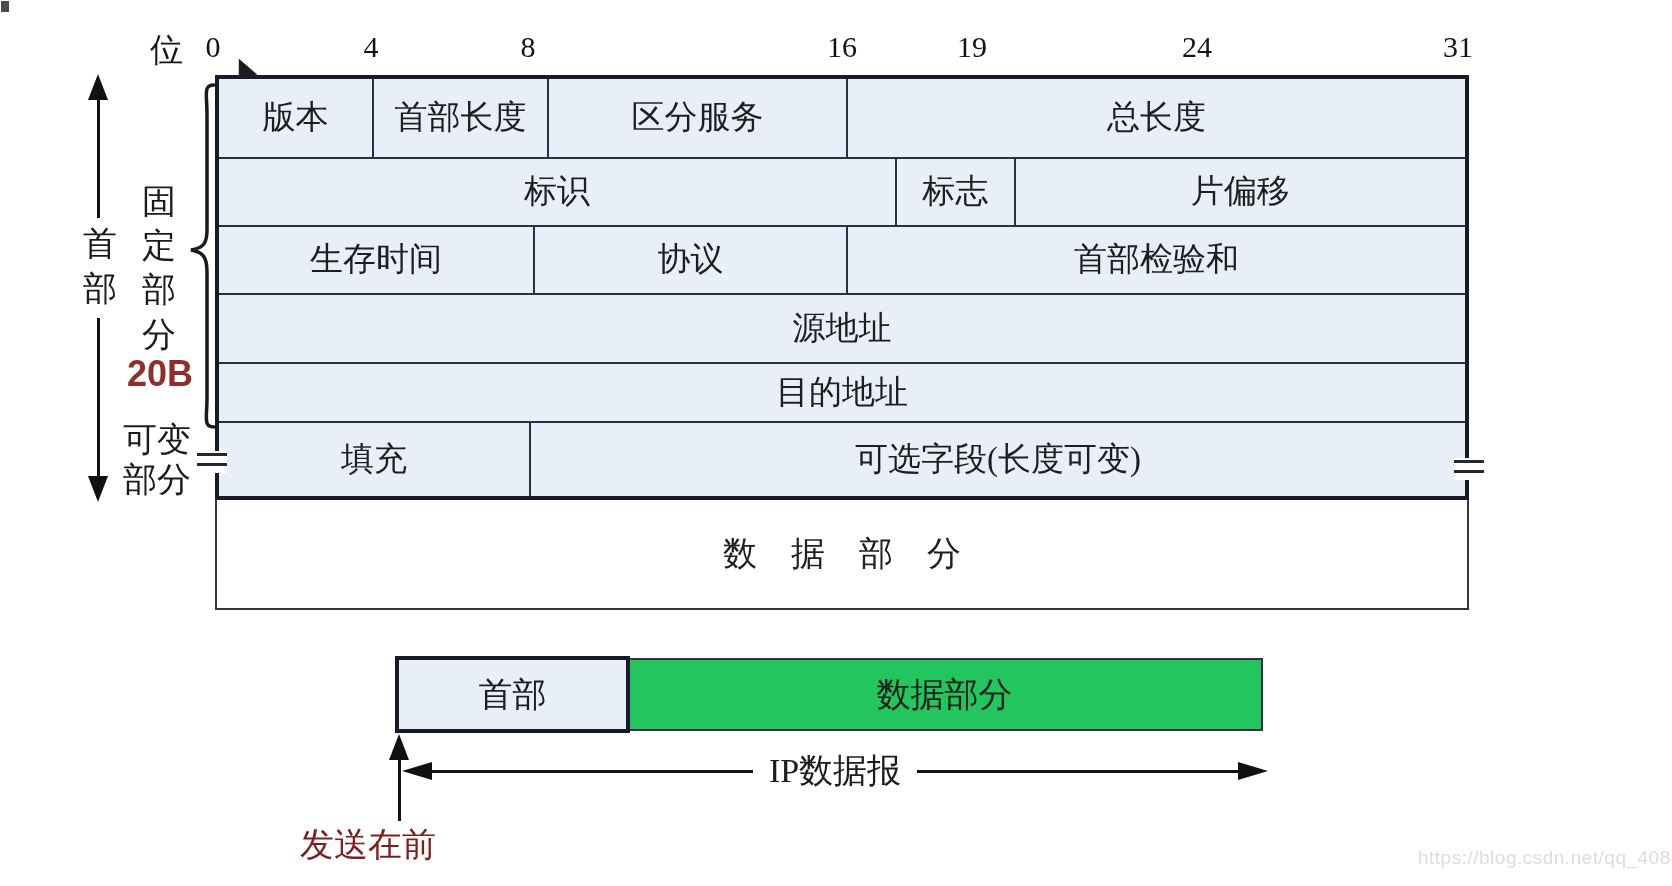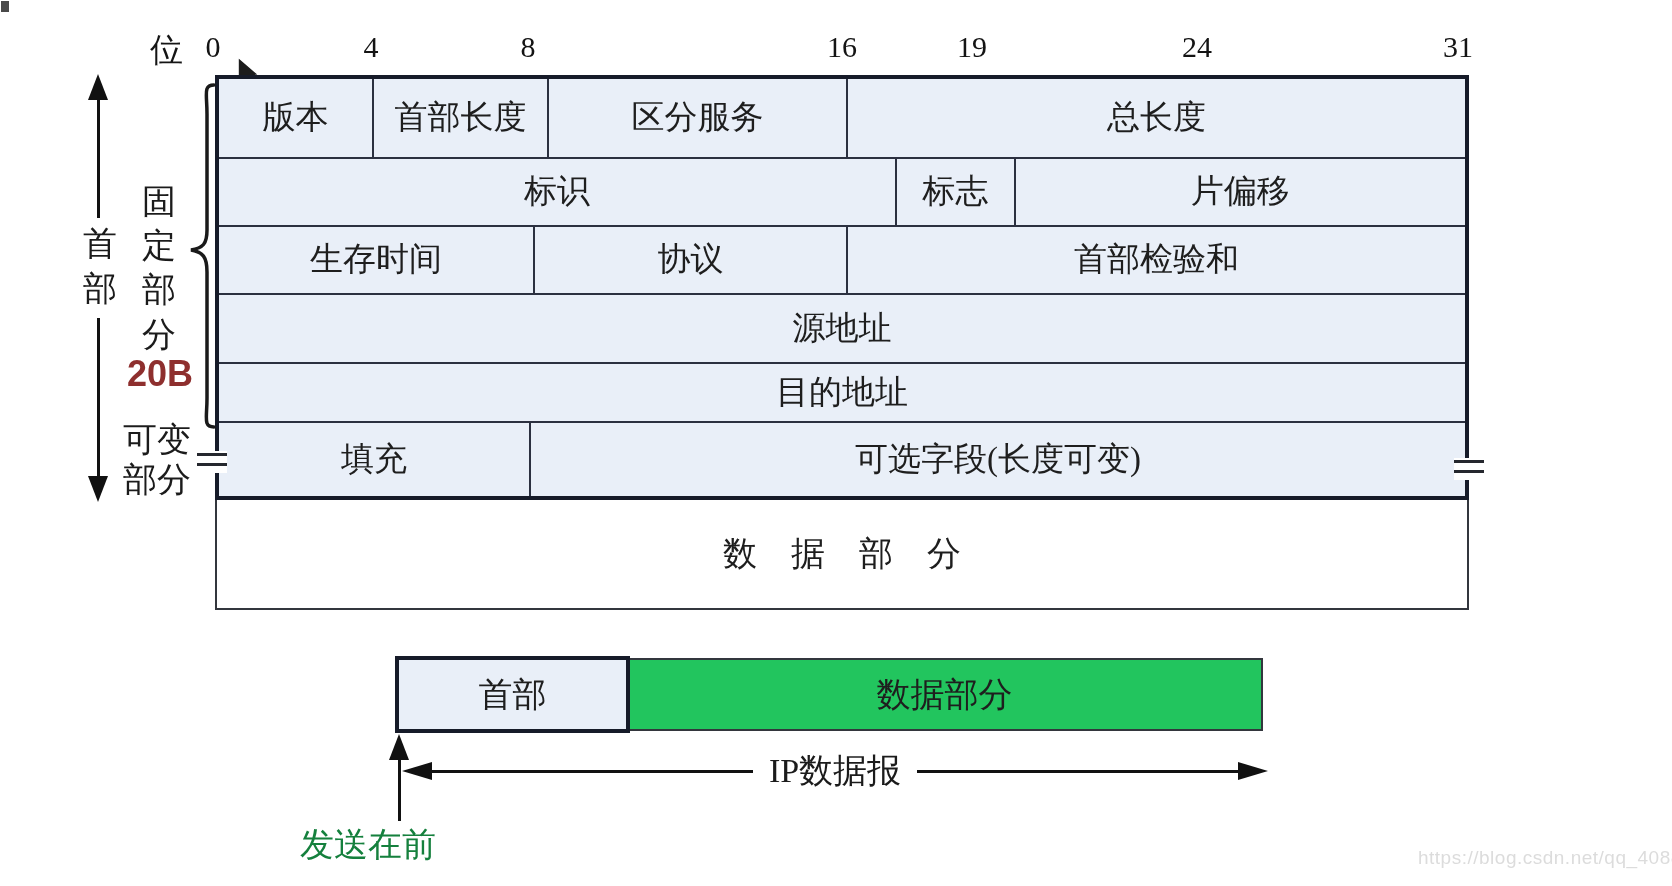--- a/index.html
+++ b/index.html
@@ -62,21 +62,21 @@
     display:flex;align-items:center;justify-content:center;font-size:34px;
   }
   .dgram-arrow{
     position:absolute;left:402px;top:749px;width:866px;height:44px;
     display:flex;align-items:center;
   }
   .dgram-arrow .line{flex:1;height:3px;background:#111111;}
   .dgram-arrow .ah-left{width:0;height:0;border-top:9px solid transparent;border-bottom:9px solid transparent;border-right:30px solid #111111;}
   .dgram-arrow .ah-right{width:0;height:0;border-top:9px solid transparent;border-bottom:9px solid transparent;border-left:30px solid #111111;}
   .dgram-arrow .lbl{font-size:34px;padding:0 16px;white-space:nowrap;color:#1b1b1b;}
-  .sent-first{position:absolute;left:300px;top:822px;font-size:34px;color:#15803d;white-space:nowrap;}
+  .sent-first{position:absolute;left:300px;top:822px;font-size:34px;color:#7f1d1d;white-space:nowrap;}
   
   .watermark{
     position:absolute;left:1418px;top:847px;font-size:19px;color:#dcdcdc;
     font-family:"Liberation Sans","DejaVu Sans",sans-serif;letter-spacing:0.5px;
   }
   .corner-speck{position:absolute;left:1px;top:1px;width:8px;height:11px;background:#4a4a4a;}
 </style>
 </head>
 <body>
 

